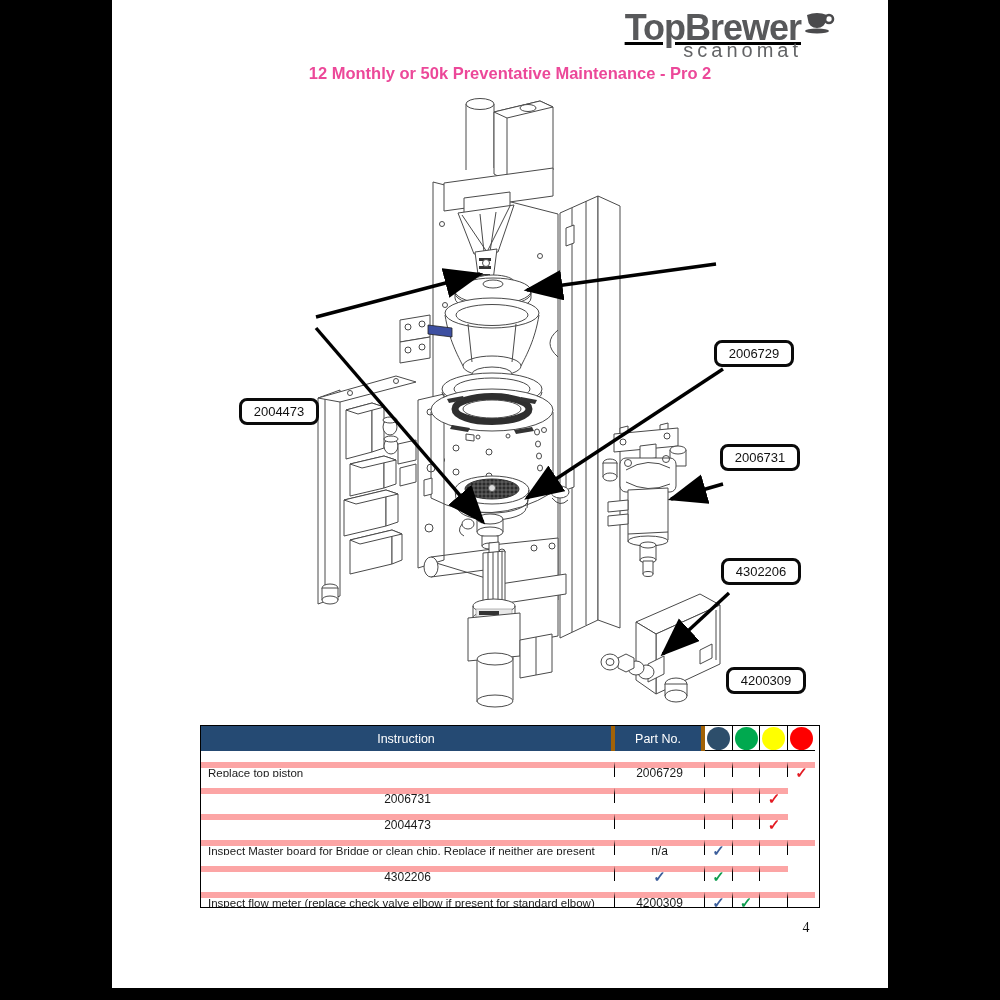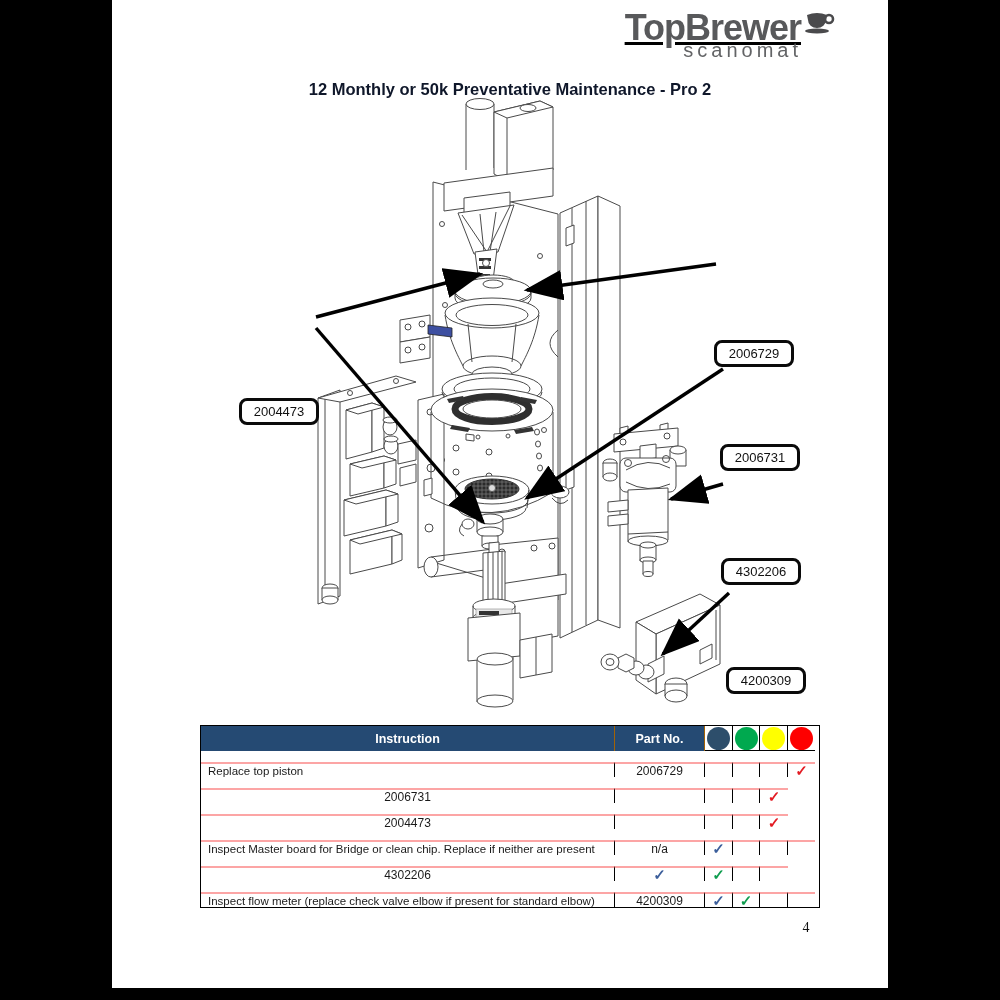--- a/index.html
+++ b/index.html
@@ -10,50 +10,50 @@
   .page{
     position:absolute;left:112px;top:0;width:776px;height:988px;background:#fff;
   }
   
   .logo{position:absolute;top:10px;left:512px;width:212px;}
   .logo-row{display:flex;justify-content:flex-end;align-items:flex-start;text-decoration:underline;}
   .brand{font-size:36px;font-weight:bold;color:#58595b;letter-spacing:-1px;line-height:36px;}
   .cup{margin-left:3px;margin-bottom:3px;}
   .subbrand{text-align:right;margin-right:34px;margin-top:-4px;font-size:20px;color:#636466;letter-spacing:4px;line-height:16px;}
   
-  .doc-title{position:absolute;top:80px;left:20px;width:756px;text-align:center;
-    font-size:16.5px;font-weight:bold;color:#0f172a;}
+  .doc-title{position:absolute;top:64px;left:20px;width:756px;text-align:center;
+    font-size:16.5px;font-weight:bold;color:#ec4899;}
   
   .diagram-layer{position:absolute;left:0;top:90px;width:776px;height:635px;}
   .diagram-layer svg{position:absolute;left:0;top:0;}
   .callout{
     position:absolute;width:74px;height:21px;background:#fff;border:3px solid #0a0a0a;
     border-radius:8px;display:flex;align-items:center;justify-content:center;
     font-size:13px;color:#111;z-index:5;
   }
   #c1{left:602px;top:250px;}
   #c2{left:127px;top:308px;}
   #c3{left:608px;top:354px;}
   #c4{left:609px;top:468px;}
   #c5{left:614px;top:577px;}
   svg .ln{stroke:#4a4a4a;fill:none;stroke-width:1;}
   svg .w{stroke:#4a4a4a;fill:#ffffff;stroke-width:1;}
   svg .d{fill:#333;stroke:none;}
   
   .ptable{position:absolute;left:88px;top:725px;width:618px;border:1.5px solid #000;background:#fff;}
   .tgrid{display:grid;grid-template-columns:414px 90px 28px 27px 28px 27px;}
   .thead{height:25px;}
-  .hcell{background:#254a73;color:#fff;font-weight:bold;font-size:12.5px;
-    display:flex;align-items:center;justify-content:center;border-right:1px solid #a16207;}
+  .hcell{background:#254a73;color:#fff;font-weight:normal;font-size:12.5px;
+    display:flex;align-items:center;justify-content:center;border-right:4px solid #a16207;}
   .hcirc{background:#fff;border-right:1px solid #000;border-bottom:1px solid #000;
     display:flex;align-items:center;justify-content:center;}
   .hcirc:last-child{border-right:none;}
   .status-circle{width:23px;height:23px;border-radius:50%;}
   .trow{height:26px;}
-  .tcell{border-right:1px solid #000;border-top:2px solid #fca5a5;display:flex;align-items:center;
+  .tcell{border-right:1px solid #000;border-top:6px solid #fca5a5;display:flex;align-items:center;
     font-size:11.5px;color:#1a1a1a;overflow:hidden;white-space:nowrap;margin-top:11px;}
   .tcell:last-child{border-right:none;}
   .ci{padding-left:7px;}
   .cp{justify-content:center;font-size:12px;}
   .cc{justify-content:center;font-weight:bold;font-size:15px;}
   
   .page-number{position:absolute;left:664px;top:920px;width:60px;text-align:center;
     font-family:"Liberation Serif", serif;font-size:14px;color:#111;}
 </style>
 </head>

